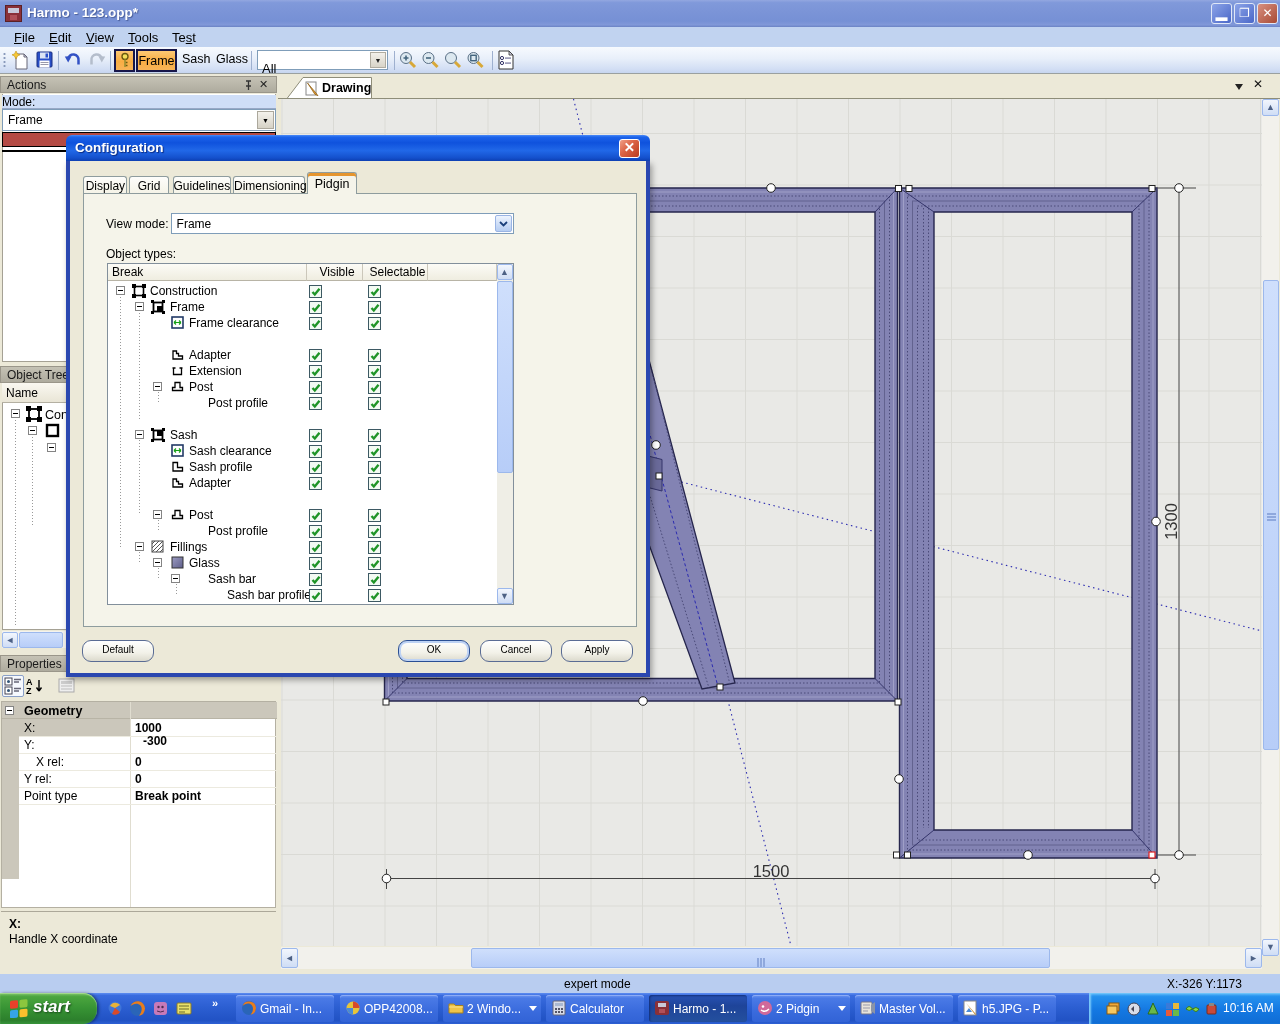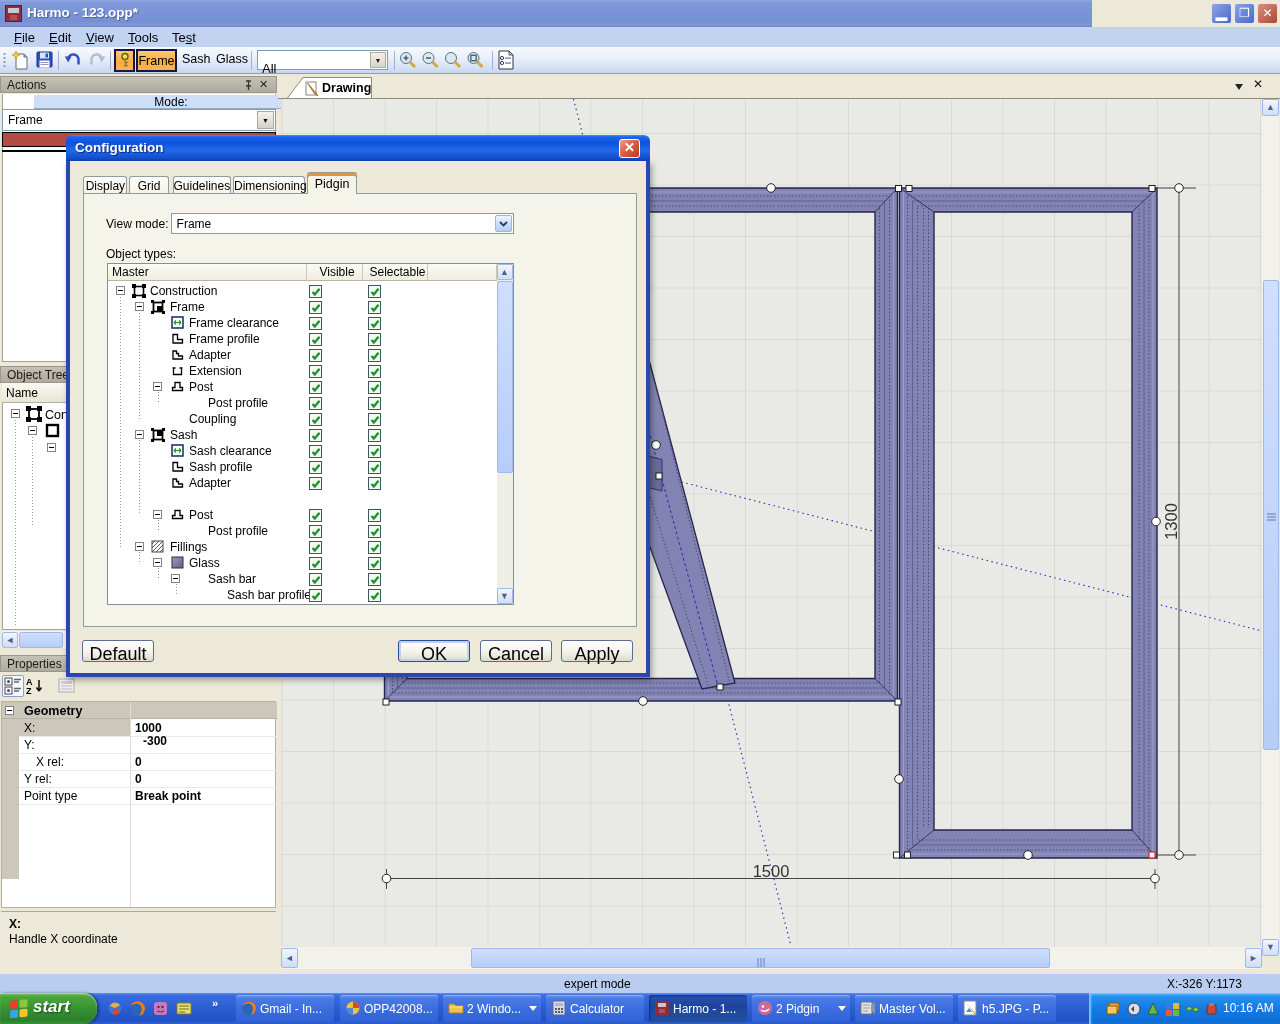--- a/index.html
+++ b/index.html
@@ -1,19 +1,19 @@
 <!DOCTYPE html>
 <html><head><meta charset="utf-8">
 <style>
 html,body{margin:0;padding:0;width:1280px;height:1024px;overflow:hidden;
 font-family:"Liberation Sans",sans-serif;background:#ece9d8;}
 *{box-sizing:border-box;}
 .abs{position:absolute;}
 
-#titlebar{left:0;top:0;width:1092px;height:27px;
+#titlebar{left:0;top:0;width:1280px;height:27px;
 background:linear-gradient(180deg,#93a7e0 0%,#8099da 10%,#7b94d7 45%,#7690d5 78%,#8198d9 92%,#6a82c4 100%);}
 #titlebar .ttl{position:absolute;left:27px;top:5px;color:#fff;font-weight:bold;font-size:13.5px;
 text-shadow:1px 1px 1px #4a5f9a;}
 .capbtn{position:absolute;top:3px;width:21px;height:21px;border-radius:3px;
 border:1px solid #dfe7f7;color:#fff;font-size:12px;text-align:center;line-height:19px;}
 #btnmin{left:1211px;background:linear-gradient(135deg,#8ca4e8,#4a67c8);}
 #btnmax{left:1234px;background:linear-gradient(135deg,#8ca4e8,#4a67c8);}
 #btncls{left:1257px;background:linear-gradient(135deg,#d89080,#a84a34);}
 #appicon{position:absolute;left:5px;top:5px;width:17px;height:17px;background:#8a3038;border:1px solid #5a2025;}
 #appicon i{position:absolute;left:2px;top:2px;width:11px;height:5px;background:#c8c8d8;}
@@ -59,21 +59,21 @@
 #dlgtitle span{position:absolute;left:9px;top:5px;color:#fff;font-weight:bold;font-size:13.5px;text-shadow:1px 1px 1px #0a2a80;}
 #dlgclose{position:absolute;left:553px;top:4px;width:21px;height:19px;border-radius:3px;border:1px solid #fff;
 background:linear-gradient(135deg,#f0a088 0%,#dd6648 40%,#ba3b1d 100%);color:#fff;font-size:13.5px;font-weight:bold;
 text-align:center;line-height:16px;}
 .tab{position:absolute;top:15px;height:32px;background:linear-gradient(180deg,#fdfdfb,#f2f0e1 70%,#e8e5d2);
 border:1px solid #8e9c9e;border-bottom:none;border-radius:3px 3px 0 0;font-size:12px;text-align:center;padding-top:2px;}
 #tabactive{position:absolute;top:11px;height:22px;background:#f5f4ea;border:1px solid #8e9c9e;border-bottom:none;
 border-radius:3px 3px 0 0;font-size:12.5px;text-align:center;padding-top:4px;box-shadow:inset 0 3px 0 #e5952e;z-index:5;}
 #tabpanel{position:absolute;left:12.5px;top:32px;width:554px;height:434px;background:#f5f4ea;border:1px solid #8e9c9e;}
 .btn{position:absolute;top:479px;height:22px;width:72px;background:linear-gradient(180deg,#ffffff,#f2f1e8 60%,#dcdacd 100%);
-border:1px solid #5a6c94;border-radius:3px;font-size:18px;text-align:center;padding-top:3px;color:#000;}
+border:1px solid #5a6c94;border-radius:9px;font-size:10px;text-align:center;padding-top:3px;color:#000;}
 
 #objlist{position:absolute;left:37px;top:102px;width:406.5px;height:342px;background:#fff;border:1px solid #828f9b;}
 .vdot{position:absolute;width:1px;background-image:linear-gradient(180deg,#9a9a9a 1px,transparent 1px);background-size:1px 3px;}
 .hdrcell{position:absolute;top:0;height:17px;background:linear-gradient(180deg,#fcfbf6,#efede0);
 border-right:1px solid #cbc7ba;border-bottom:1px solid #b8b4a6;font-size:12px;padding:1px 0 0 4px;}
 .trow{position:absolute;left:0;width:388px;height:16px;font-size:12px;}
 .trow .txt{position:absolute;top:1px;}
 .cb{position:absolute;top:2px;width:13px;height:13px;background:#f3faf3;border:1px solid #3d5963;}
 .cb svg{position:absolute;left:0px;top:0px;}
 .exp{position:absolute;top:3px;width:9px;height:9px;background:#fff;border:1px solid #848484;}
@@ -167,21 +167,21 @@
  </svg>
 </div>
 <div class="abs" id="leftcol" style="left:0;top:75px;width:281px;height:899px;background:#ece9d8;font-size:12px;">
  <div class="panelhdr" style="top:1px;">Actions
    <svg width="9" height="11" viewBox="0 0 9 11" style="position:absolute;left:243px;top:3px">
         <path d="M2 1 H7 M4.5 1 V6 M2 6 H7 M4.5 6 V10" stroke="#333" stroke-width="1.3" fill="none"></path>
       </svg>
    <span style="position:absolute;left:258px;top:1px;color:#222;font-size:11px;">✕</span>
  </div>
  <div style="position:absolute;left:2px;top:19px;width:274px;height:268px;background:#fff;border:1px solid #a5a194;border-top:none;"></div>
- <div style="position:absolute;left:2px;top:20px;width:274px;height:14px;background:#cfdef7;border-bottom:1px solid #98a8c6;text-align:center;padding-top:0px;margin-left:32px;">Mode:</div>
+ <div style="position:absolute;left:2px;top:20px;width:274px;height:14px;background:#cfdef7;border-bottom:1px solid #98a8c6;padding-top:0px;">Mode:</div>
  <div style="position:absolute;left:2px;top:34px;width:274px;height:22px;background:#fff;border:1px solid #7f9db9;padding:3px 0 0 5px;">Frame
    <div style="position:absolute;right:1px;top:1px;width:17px;height:18px;background:linear-gradient(180deg,#f4f2ec,#d6d2c6);border:1px solid #aca89c;font-size:7px;text-align:center;line-height:17px;">▼</div>
  </div>
  <div style="position:absolute;left:2px;top:57px;width:274px;height:15px;background:#b44a44;border:1px solid #000;"></div>
  <div style="position:absolute;left:2px;top:75px;width:274px;height:2px;background:#000;"></div>
  <div class="panelhdr" style="top:291px;">Object Tree</div>
  <div style="position:absolute;left:2px;top:308px;width:274px;height:247px;background:#fff;border:1px solid #a5a194;border-top:none;"></div>
  <div style="position:absolute;left:2px;top:308px;width:274px;height:20px;background:linear-gradient(180deg,#faf8f1,#e9e5d6);border-bottom:1px solid #b4b0a2;border-right:1px solid #c8c4b6;padding:3px 0 0 4px;">Name</div>
  <div style="position:absolute;left:11px;top:334px;width:9px;height:9px;background:#fff;border:1px solid #848484;">
       <i style="position:absolute;left:1px;top:3px;width:5px;height:1px;background:#000"></i>
@@ -513,21 +513,21 @@
  <span style="position:absolute;left:36px;top:56px;font-size:12px;">View mode:</span>
  <div style="position:absolute;left:100.6px;top:52px;width:343.4px;height:21px;background:#fff;border:1px solid #7f9db9;font-size:12px;padding:3px 0 0 5px;">Frame
   <div style="position:absolute;right:1px;top:1px;width:17px;height:17px;border-radius:2px;background:linear-gradient(180deg,#eef4fe,#cadbf6 60%,#b6cdf2);border:1px solid #9ab4e4;">
    <svg width="9" height="6" viewBox="0 0 9 6" style="position:absolute;left:3px;top:5px">
           <path d="M1 1 L4.5 4.5 L8 1" stroke="#1a3f7a" stroke-width="1.8" fill="none"></path>
         </svg>
   </div>
  </div>
  <span style="position:absolute;left:36px;top:86px;font-size:12px;">Object types:</span>
  <div id="objlist">
-  <div class="hdrcell" style="left:0;width:198.5px;">Master</div>
+  <div class="hdrcell" style="left:0;width:198.5px;">Break</div>
   <div class="hdrcell" style="left:198.5px;width:56px;padding-left:13px;">Visible</div>
   <div class="hdrcell" style="left:254.5px;width:65px;padding-left:7px;">Selectable</div>
   <div class="hdrcell" style="left:319.5px;width:69px;"></div>
   <div class="vdot" style="left:12px;top:33px;height:250px;"></div>
   <div class="vdot" style="left:31px;top:40px;height:115px;"></div>
   <div class="vdot" style="left:31px;top:176px;height:75px;"></div>
   <div class="vdot" style="left:31px;top:288px;height:11px;"></div>
   <div class="vdot" style="left:49.5px;top:128px;height:11px;"></div>
   <div class="vdot" style="left:49.5px;top:256px;height:11px;"></div>
   <div class="vdot" style="left:49.5px;top:304px;height:11px;"></div>
@@ -590,36 +590,20 @@
           <svg width="12" height="12" viewBox="0 0 12 12">
             <path d="M2.5 6 L4.8 8.5 L9.5 2.8" stroke="#1f9427" stroke-width="2.4" fill="none"></path>
           </svg>
         </span>
    <span class="cb" style="left:259.5px">
           <svg width="12" height="12" viewBox="0 0 12 12">
             <path d="M2.5 6 L4.8 8.5 L9.5 2.8" stroke="#1f9427" stroke-width="2.4" fill="none"></path>
           </svg>
         </span>
   </div>
-  <div class="trow" style="top:67px">
-   <svg width="13" height="13" viewBox="0 0 13 13" style="position:absolute;left:63px;top:1px">
-          <path d="M2 2.5 V11 H11.5 V7.5 H6.5 V2.5 Z" fill="none" stroke="#000" stroke-width="1.3"></path>
-        </svg>
-   <span class="txt" style="left:81px">Frame profile</span>
-   <span class="cb" style="left:200.5px">
-          <svg width="12" height="12" viewBox="0 0 12 12">
-            <path d="M2.5 6 L4.8 8.5 L9.5 2.8" stroke="#1f9427" stroke-width="2.4" fill="none"></path>
-          </svg>
-        </span>
-   <span class="cb" style="left:259.5px">
-          <svg width="12" height="12" viewBox="0 0 12 12">
-            <path d="M2.5 6 L4.8 8.5 L9.5 2.8" stroke="#1f9427" stroke-width="2.4" fill="none"></path>
-          </svg>
-        </span>
-  </div>
   <div class="trow" style="top:83px">
    <svg width="13" height="13" viewBox="0 0 13 13" style="position:absolute;left:63px;top:1px">
           <path d="M2 3 V11 H11.5 V8 H7.5 V5.5 H5.5 V3 Z" fill="none" stroke="#000" stroke-width="1.3"></path>
         </svg>
    <span class="txt" style="left:81px">Adapter</span>
    <span class="cb" style="left:200.5px">
           <svg width="12" height="12" viewBox="0 0 12 12">
             <path d="M2.5 6 L4.8 8.5 L9.5 2.8" stroke="#1f9427" stroke-width="2.4" fill="none"></path>
           </svg>
         </span>
@@ -659,33 +643,20 @@
           </svg>
         </span>
    <span class="cb" style="left:259.5px">
           <svg width="12" height="12" viewBox="0 0 12 12">
             <path d="M2.5 6 L4.8 8.5 L9.5 2.8" stroke="#1f9427" stroke-width="2.4" fill="none"></path>
           </svg>
         </span>
   </div>
   <div class="trow" style="top:131px">
    <span class="txt" style="left:100px">Post profile</span>
-   <span class="cb" style="left:200.5px">
-          <svg width="12" height="12" viewBox="0 0 12 12">
-            <path d="M2.5 6 L4.8 8.5 L9.5 2.8" stroke="#1f9427" stroke-width="2.4" fill="none"></path>
-          </svg>
-        </span>
-   <span class="cb" style="left:259.5px">
-          <svg width="12" height="12" viewBox="0 0 12 12">
-            <path d="M2.5 6 L4.8 8.5 L9.5 2.8" stroke="#1f9427" stroke-width="2.4" fill="none"></path>
-          </svg>
-        </span>
-  </div>
-  <div class="trow" style="top:147px">
-   <span class="txt" style="left:81px">Coupling</span>
    <span class="cb" style="left:200.5px">
           <svg width="12" height="12" viewBox="0 0 12 12">
             <path d="M2.5 6 L4.8 8.5 L9.5 2.8" stroke="#1f9427" stroke-width="2.4" fill="none"></path>
           </svg>
         </span>
    <span class="cb" style="left:259.5px">
           <svg width="12" height="12" viewBox="0 0 12 12">
             <path d="M2.5 6 L4.8 8.5 L9.5 2.8" stroke="#1f9427" stroke-width="2.4" fill="none"></path>
           </svg>
         </span>

